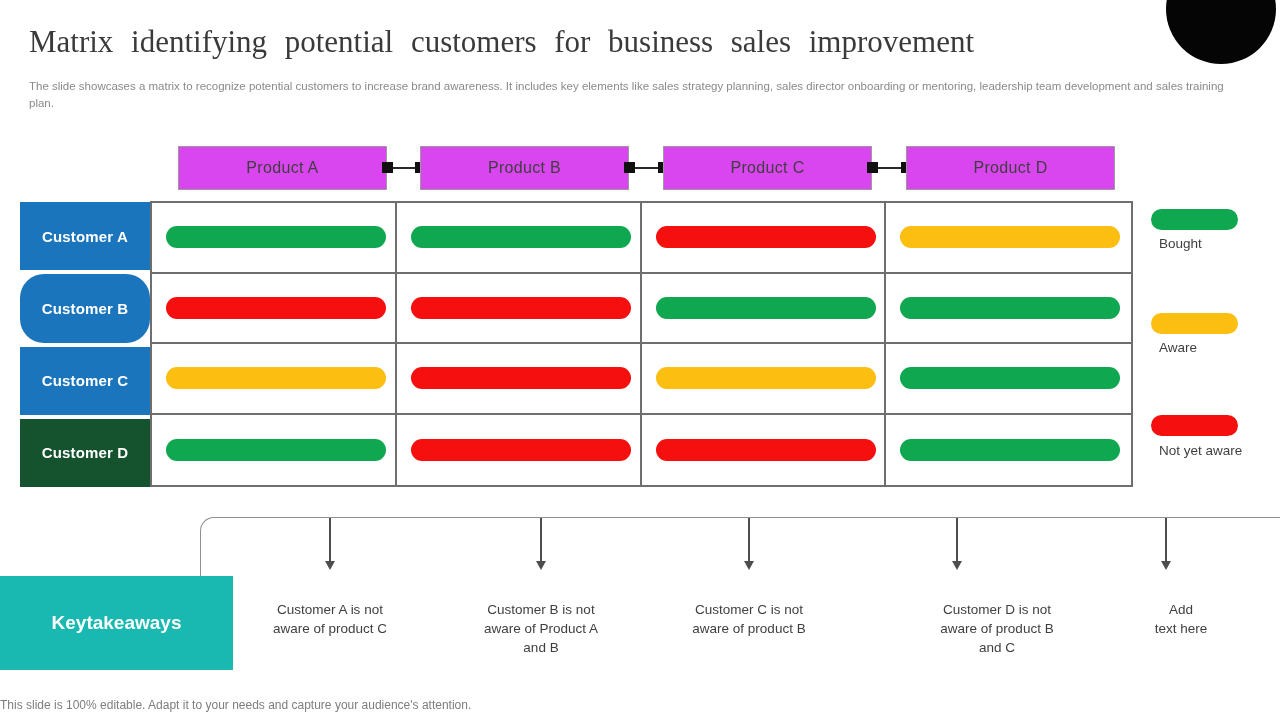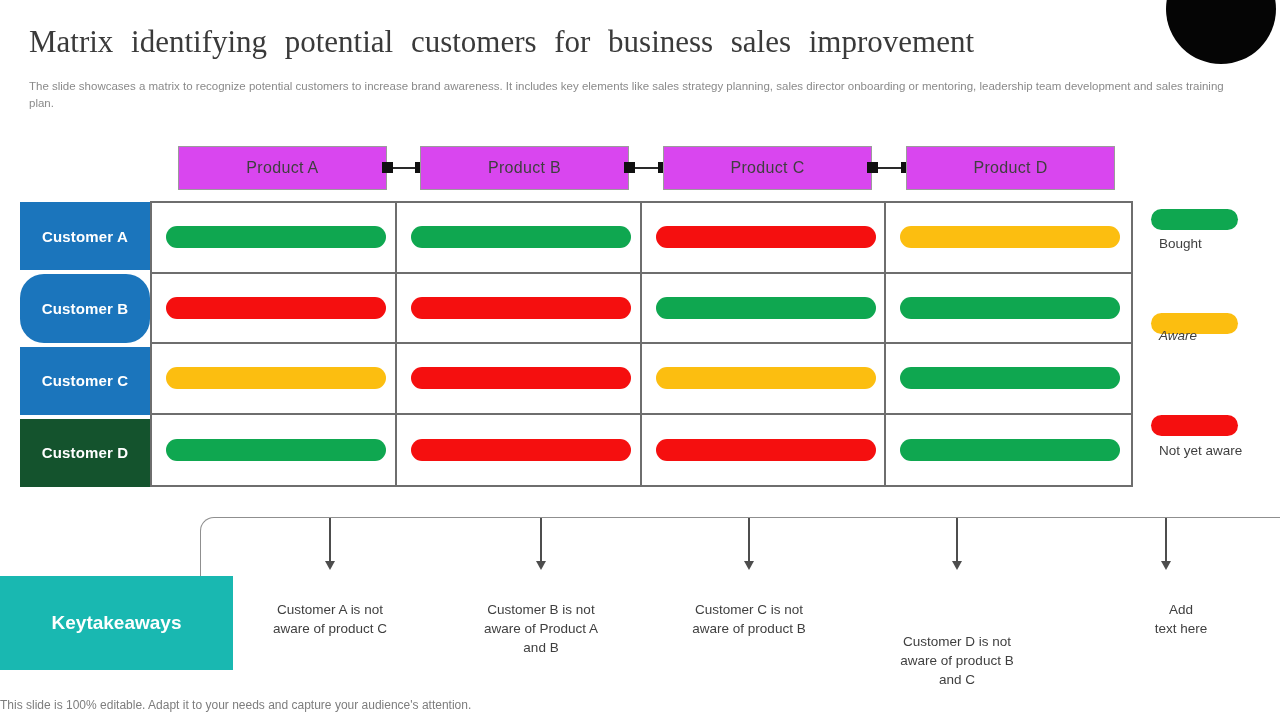--- a/index.html
+++ b/index.html
@@ -147,21 +147,21 @@
       </div>
       <div class="cell last-col last-row">
         <div class="pill" style="background: rgb(15, 167, 80);"></div>
       </div>
     </div>
 
   <div id="legend">
       <div class="legend-pill" style="top: 209px; background: rgb(15, 167, 80);"></div>
       <div class="legend-label" style="top: 236px;">Bought</div>
       <div class="legend-pill" style="top: 313px; background: rgb(252, 190, 16);"></div>
-      <div class="legend-label" style="top: 328px; font-style: italic;">Aware</div>
+      <div class="legend-label" style="top: 340px;">Aware</div>
       <div class="legend-pill" style="top: 415px; background: rgb(245, 15, 15);"></div>
       <div class="legend-label" style="top: 443px;">Not yet aware</div>
     </div>
 
   <div class="bracket"></div>
   <div id="arrows">
       <div class="arrow-stem" style="left: 329.25px;"></div>
       <div class="arrow-head" style="left: 325px;"></div>
       <div class="arrow-stem" style="left: 540.25px;"></div>
       <div class="arrow-head" style="left: 536px;"></div>
@@ -179,21 +179,21 @@
       </div>
       <div class="callout" style="left: 441px;">
         <div>Customer B is not</div>
         <div>aware of Product A</div>
         <div>and B</div>
       </div>
       <div class="callout" style="left: 649px;">
         <div>Customer C is not</div>
         <div>aware of product B</div>
       </div>
-      <div class="callout" style="left: 857px; margin-top: 32px;">
+      <div class="callout" style="left: 897px;">
         <div>Customer D is not</div>
         <div>aware of product B</div>
         <div>and C</div>
       </div>
       <div class="callout" style="left: 1081px;">
         <div>Add</div>
         <div>text here</div>
       </div>
     </div>
 

